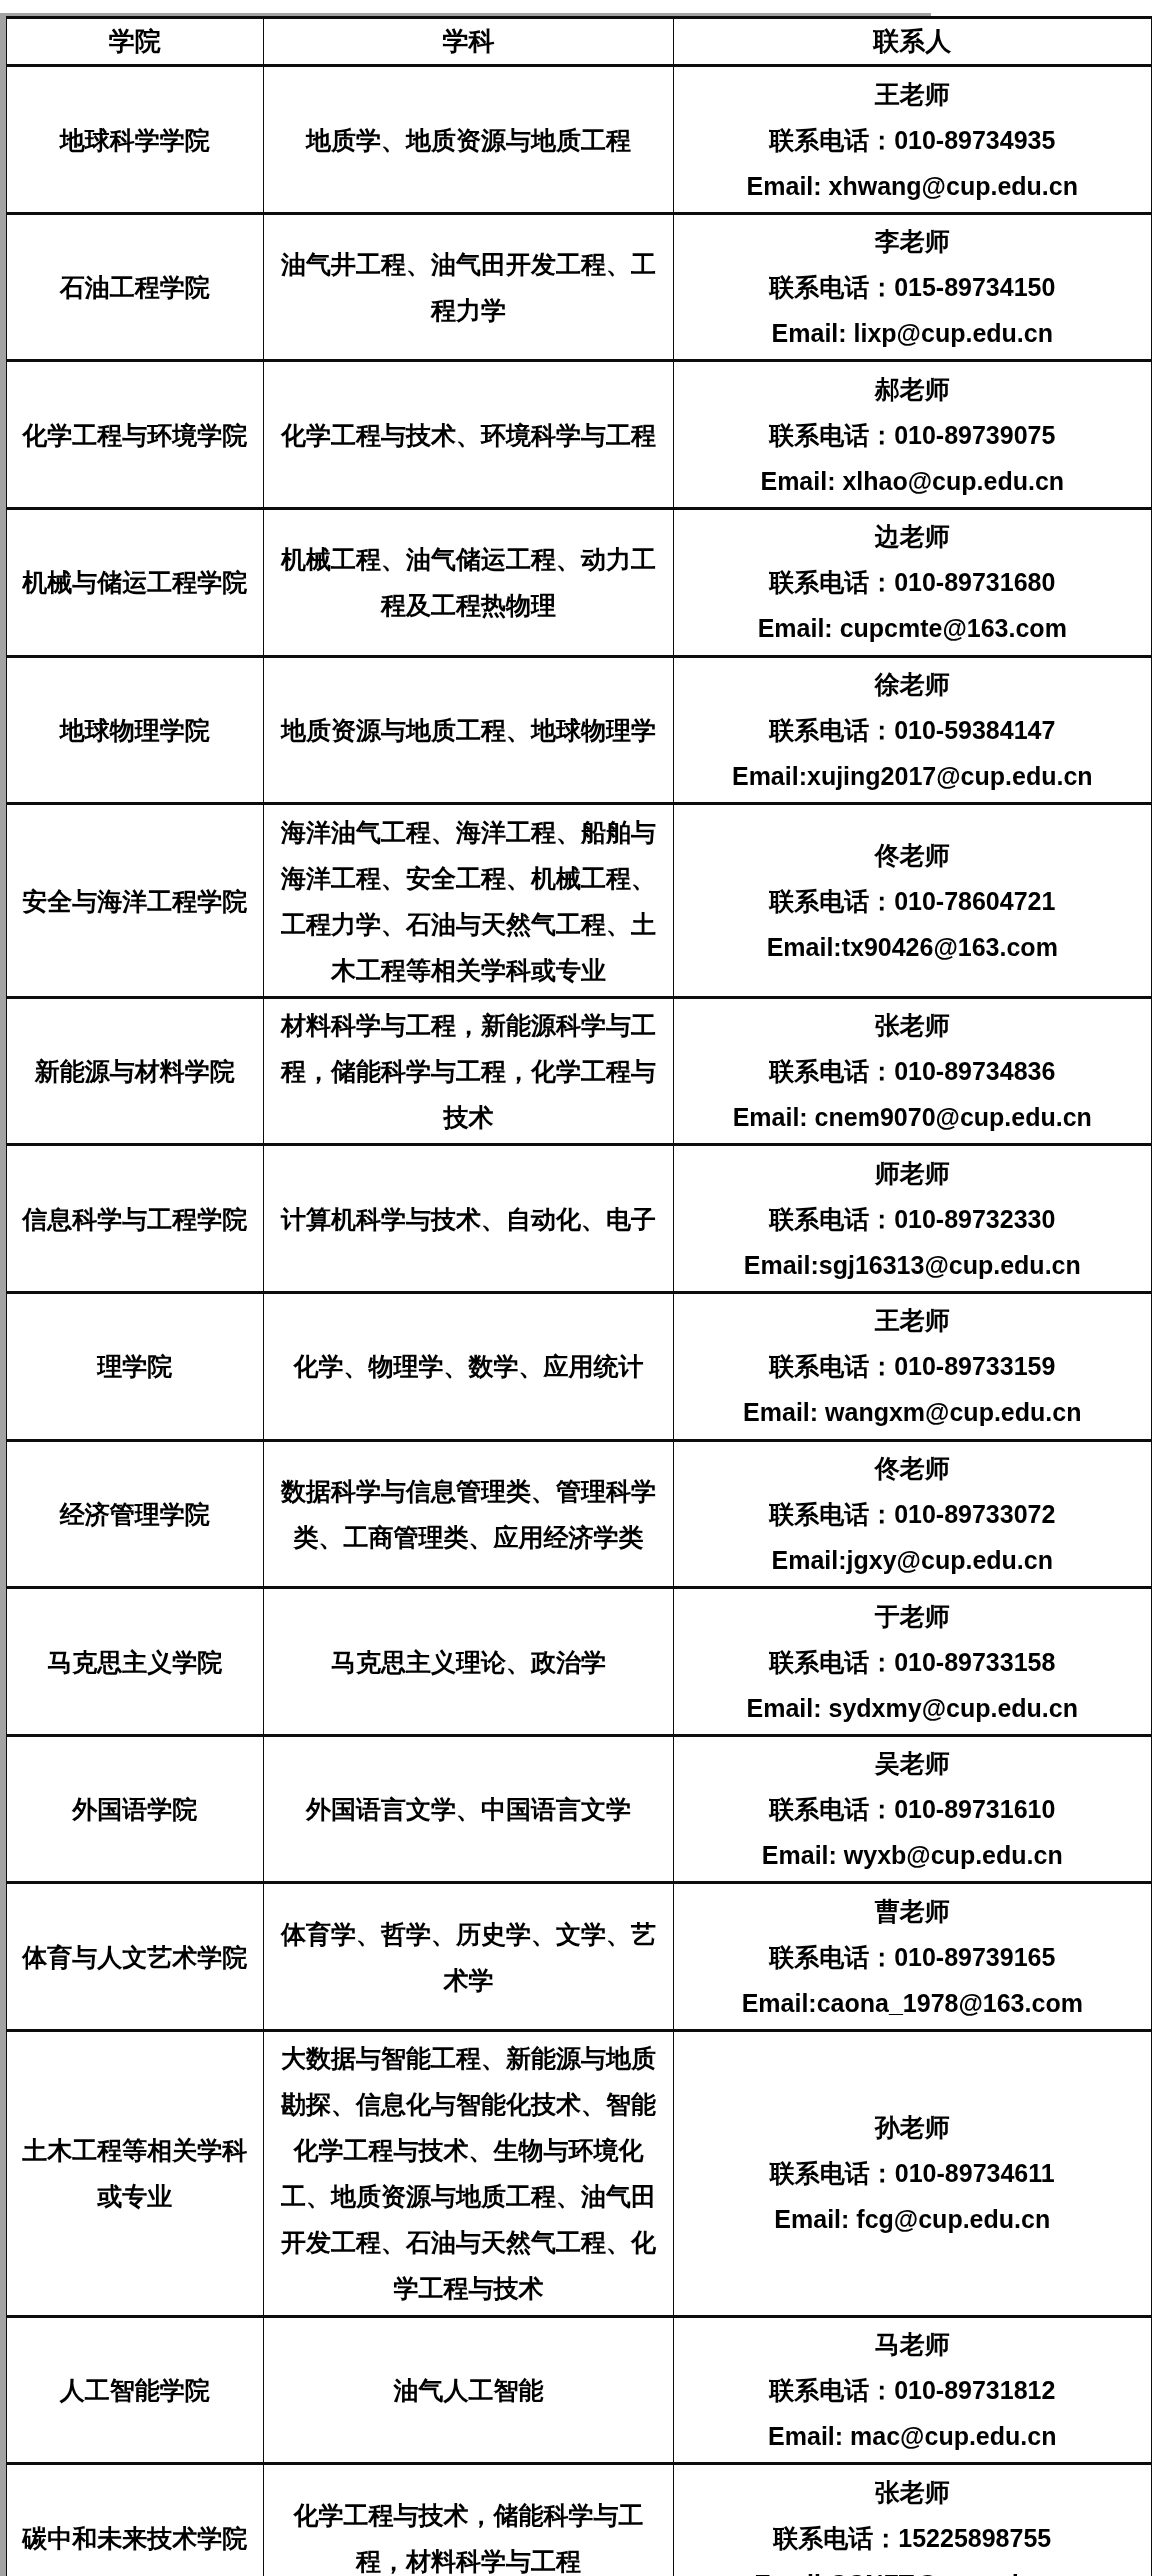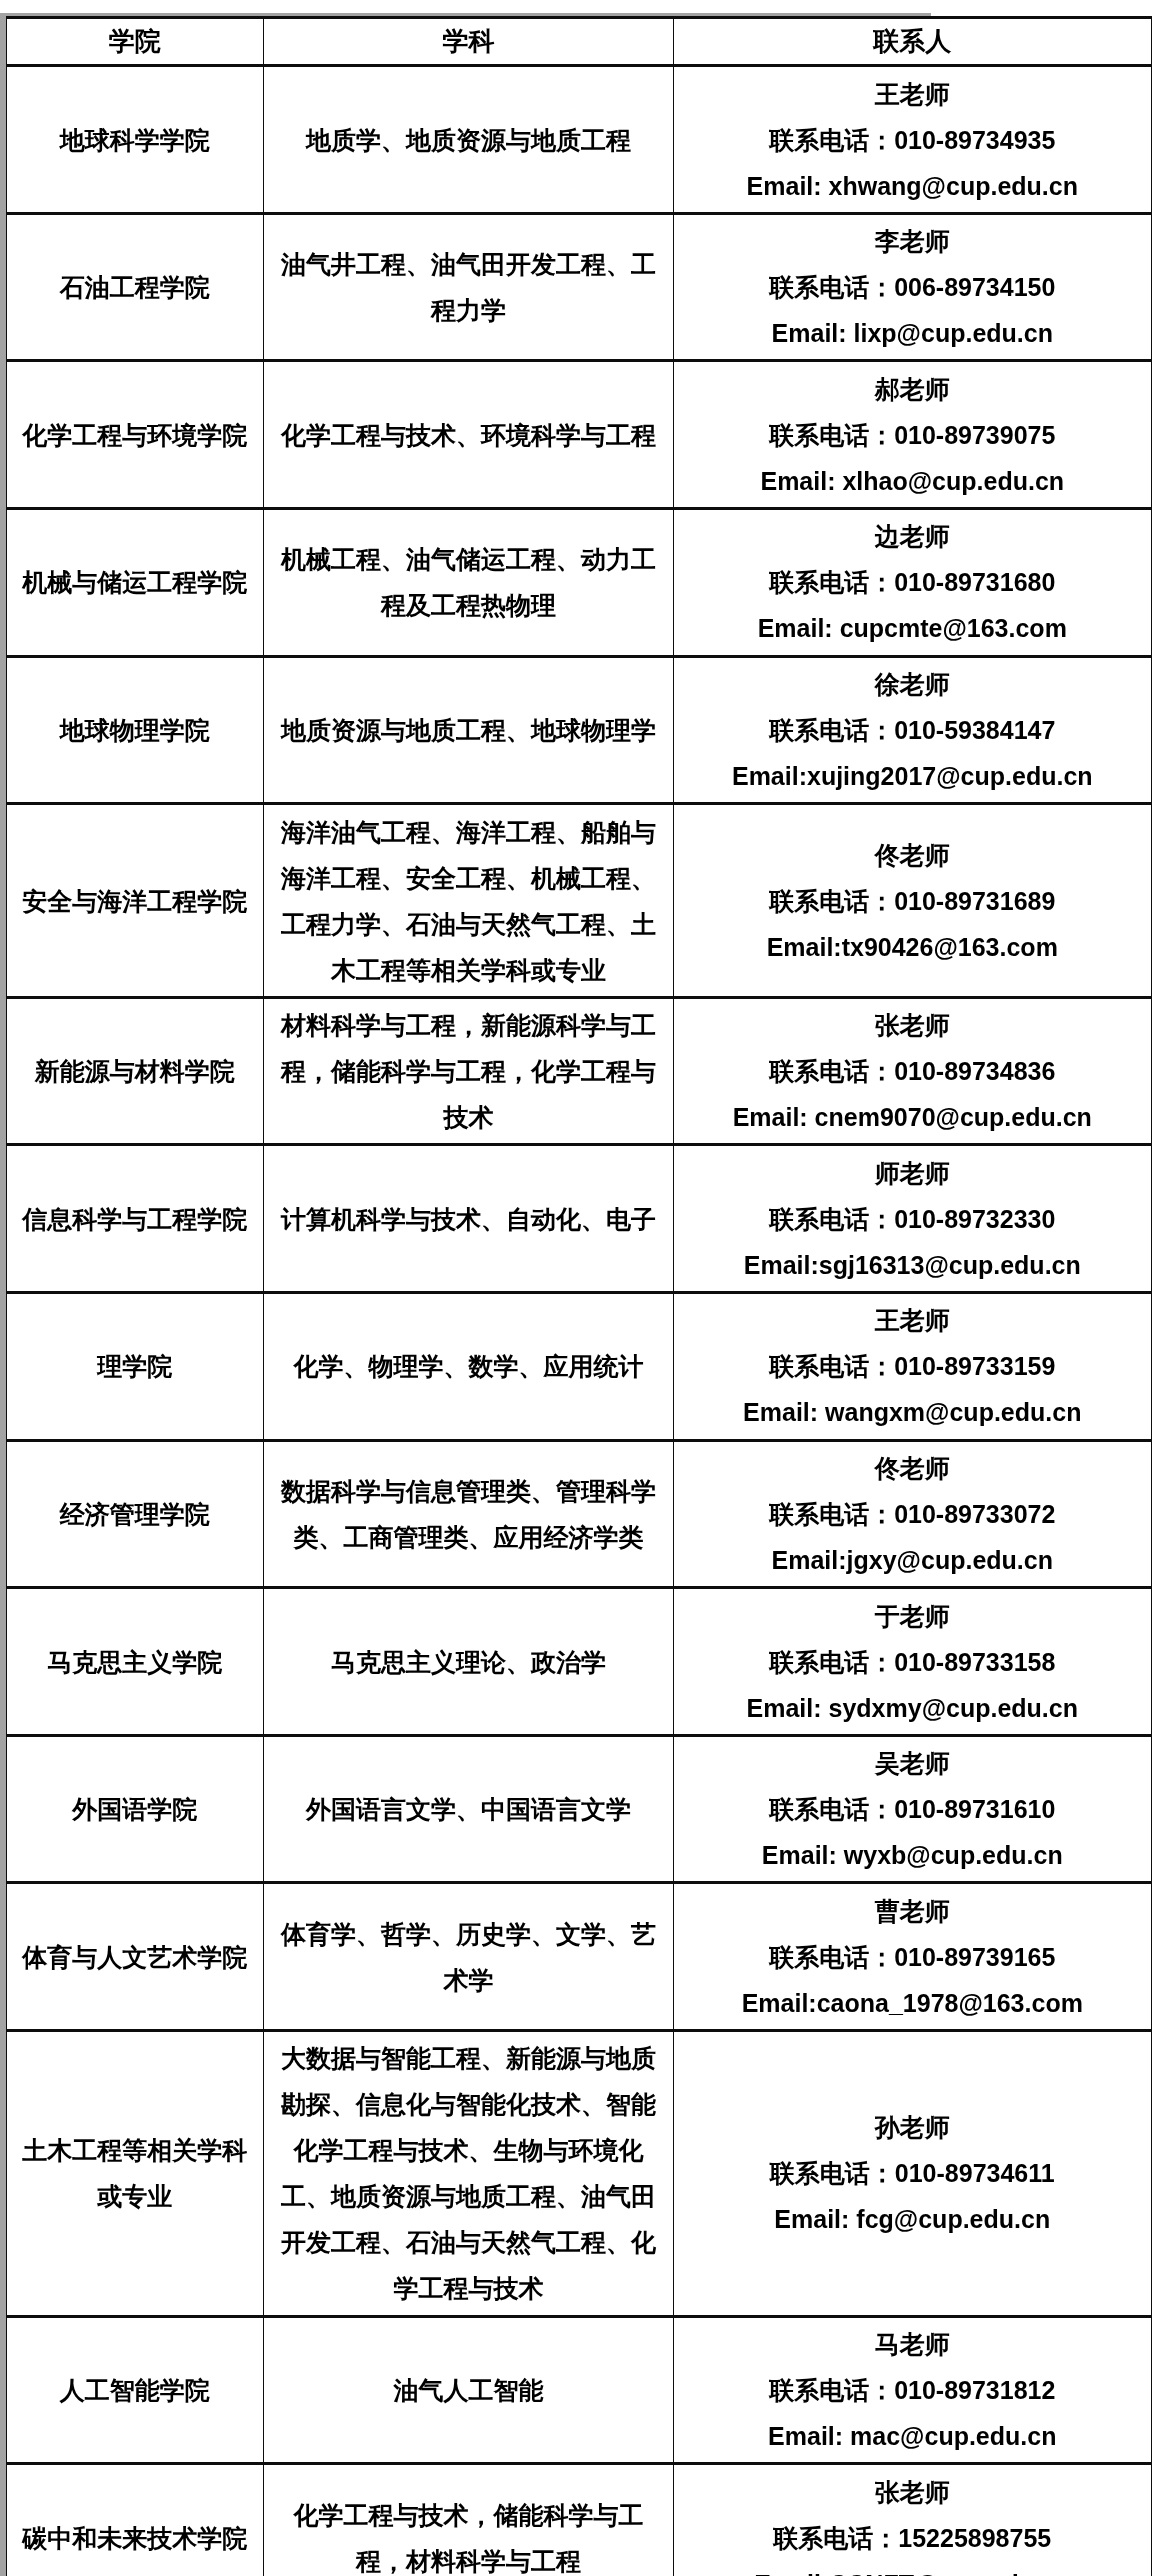--- a/index.html
+++ b/index.html
@@ -101,21 +101,21 @@
       <div class="contact-line">联系电话：010-89734935</div>
       <div class="contact-line">Email: xhwang@cup.edu.cn</div>
     </td>
   </tr>
 
   <tr>
     <td class="college-cell">石油工程学院</td>
     <td class="disciplines-cell">油气井工程、油气田开发工程、工程力学</td>
     <td class="contact-cell">
       <div class="contact-line">李老师</div>
-      <div class="contact-line">联系电话：006-89734150</div>
+      <div class="contact-line">联系电话：015-89734150</div>
       <div class="contact-line">Email: lixp@cup.edu.cn</div>
     </td>
   </tr>
 
   <tr>
     <td class="college-cell">化学工程与环境学院</td>
     <td class="disciplines-cell">化学工程与技术、环境科学与工程</td>
     <td class="contact-cell">
       <div class="contact-line">郝老师</div>
       <div class="contact-line">联系电话：010-89739075</div>
@@ -141,21 +141,21 @@
       <div class="contact-line">联系电话：010-59384147</div>
       <div class="contact-line">Email:xujing2017@cup.edu.cn</div>
     </td>
   </tr>
 
   <tr>
     <td class="college-cell">安全与海洋工程学院</td>
     <td class="disciplines-cell">海洋油气工程、海洋工程、船舶与海洋工程、安全工程、机械工程、工程力学、石油与天然气工程、土木工程等相关学科或专业</td>
     <td class="contact-cell">
       <div class="contact-line">佟老师</div>
-      <div class="contact-line">联系电话：010-89731689</div>
+      <div class="contact-line">联系电话：010-78604721</div>
       <div class="contact-line">Email:tx90426@163.com</div>
     </td>
   </tr>
 
   <tr>
     <td class="college-cell">新能源与材料学院</td>
     <td class="disciplines-cell">材料科学与工程，新能源科学与工程，储能科学与工程，化学工程与技术</td>
     <td class="contact-cell">
       <div class="contact-line">张老师</div>
       <div class="contact-line">联系电话：010-89734836</div>

